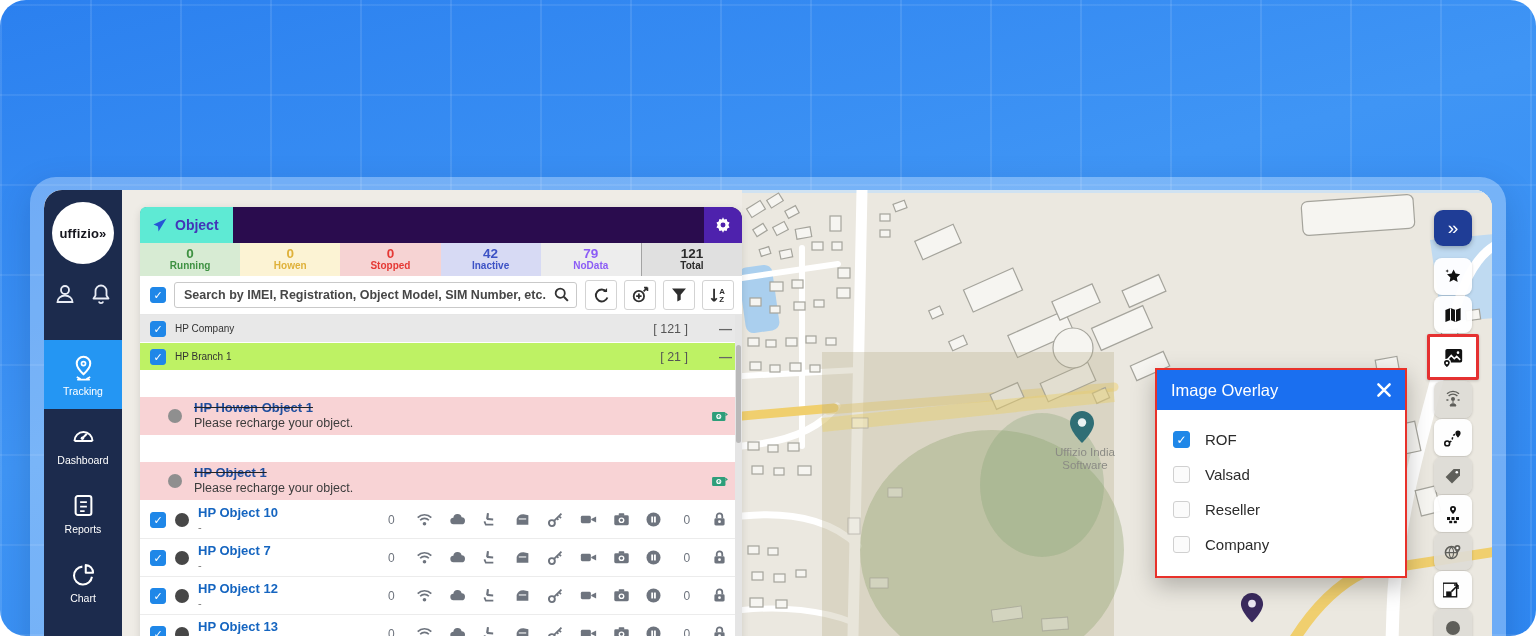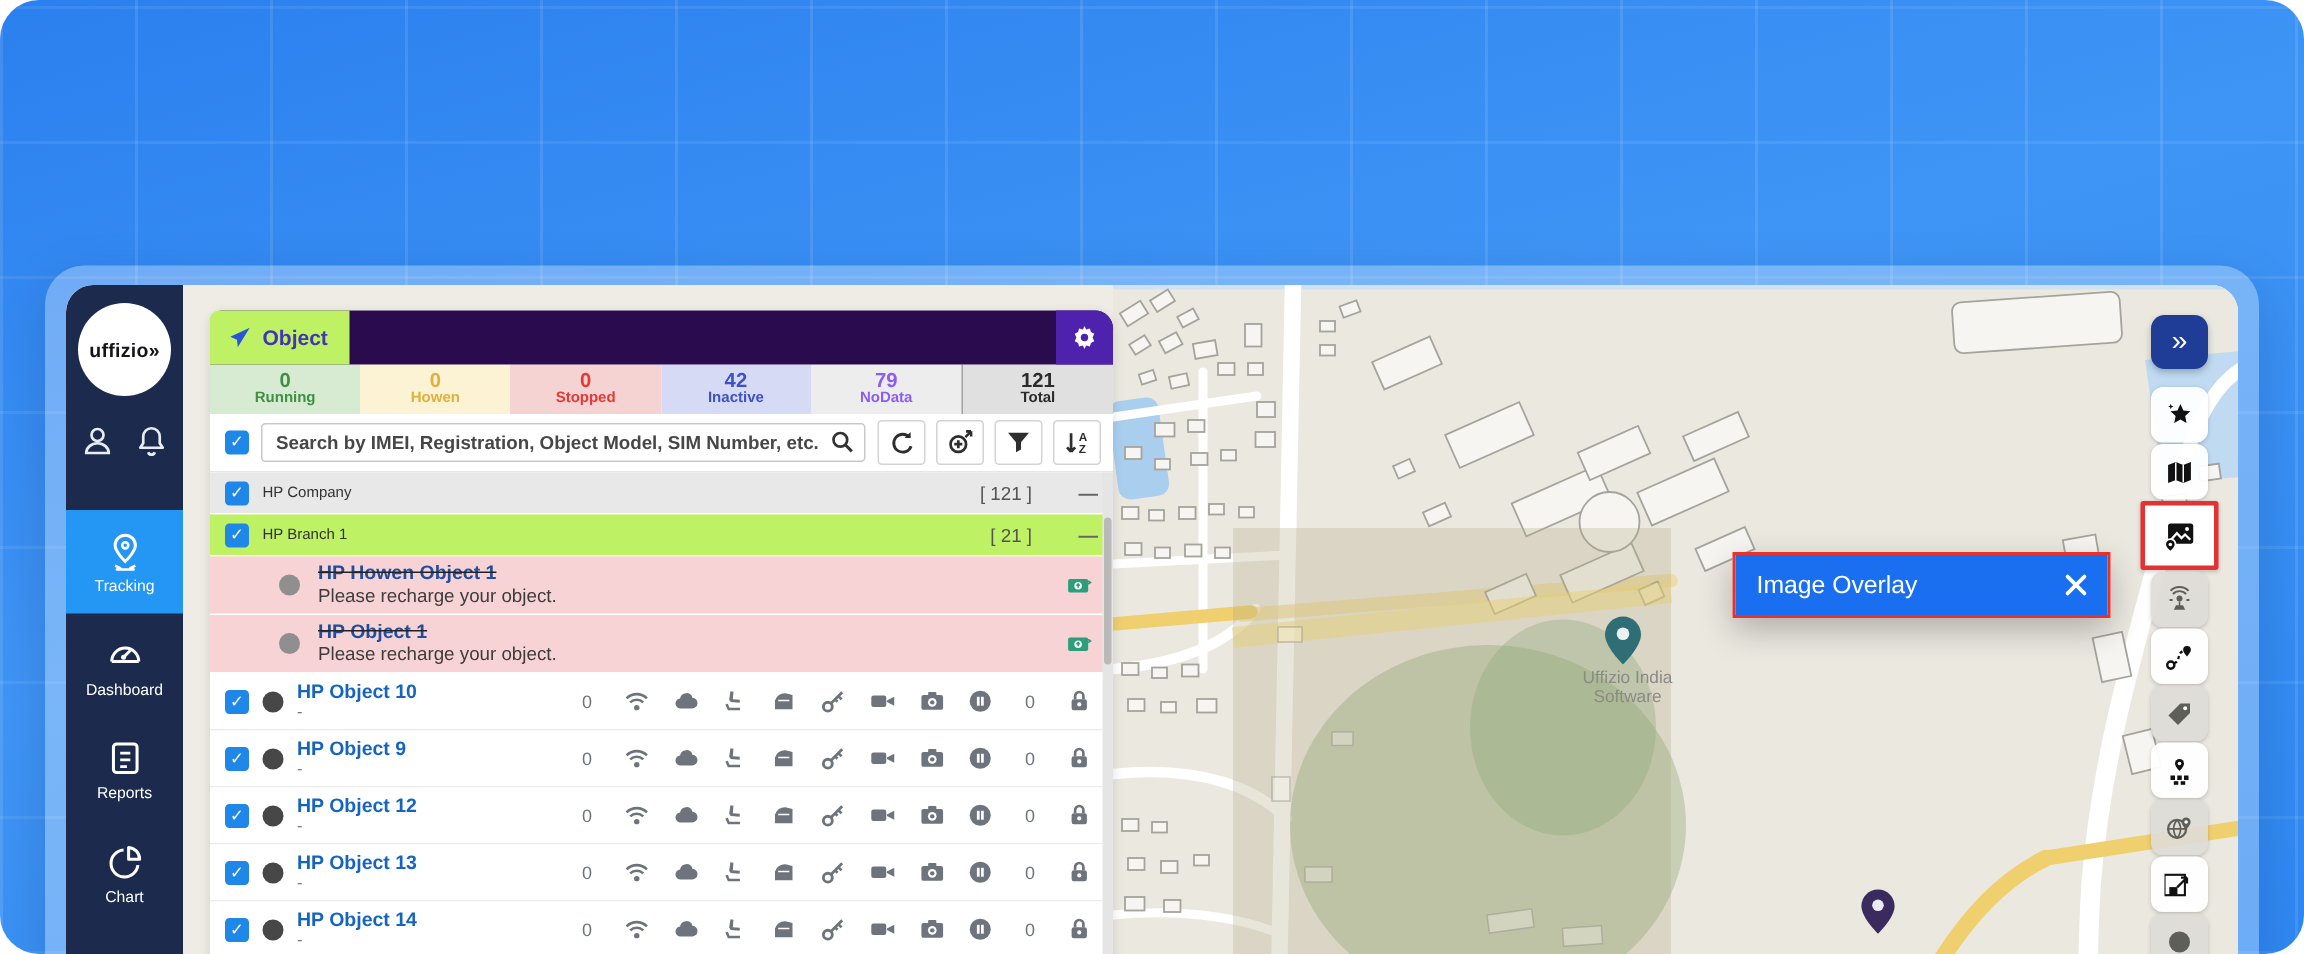--- a/index.html
+++ b/index.html
@@ -31,21 +31,21 @@
   .map{position:absolute;left:620px;top:0;width:750px;height:614px;background:#ebe8e0;}
   .map svg{position:absolute;inset:0;}
   .map-marker{position:absolute;left:327px;top:220px;width:26px;height:34px;}
   .marker-label{position:absolute;left:312px;top:256px;width:62px;text-align:center;
     font-size:11.5px;line-height:13px;color:#8b8b85;}
   .map-marker2{position:absolute;left:498px;top:402px;width:24px;height:32px;}
   
   .panel{position:absolute;left:18px;top:17px;width:602px;height:597px;background:#fff;
     border-radius:8px 12px 0 0;box-shadow:0 2px 8px rgba(0,0,0,.12);}
   .panel-header{position:relative;height:36px;background:#2a0c4e;border-radius:8px 12px 0 0;display:flex;align-items:stretch;}
-  .tab-active{background:#bef264;display:flex;align-items:center;gap:7px;padding:0 14px 0 12px;border-radius:6px 0 0 0;}
+  .tab-active{background:#5eead4;display:flex;align-items:center;gap:7px;padding:0 14px 0 12px;border-radius:6px 0 0 0;}
   .tab-active .icon{width:16px;height:16px;color:#2655d6;}
   .tab-active .t{color:#4334b8;font-size:14px;font-weight:bold;}
   .tab-icons{display:flex;align-items:center;gap:15px;padding-left:13px;color:#f2eefb;}
   .tab-icons .icon{width:17px;height:17px;}
   .gear-btn{position:absolute;right:0;top:0;width:38px;height:36px;background:#4e22ad;border-top-right-radius:12px;
     display:flex;align-items:center;justify-content:center;color:#fff;font-size:18px;cursor:pointer;}
   
   .status-bar{display:flex;height:33px;}
   .status-cell{flex:1;display:flex;flex-direction:column;align-items:center;justify-content:center;line-height:1.05;}
   .status-cell:last-child{border-left:1px solid #a3a3a3;}
@@ -65,21 +65,21 @@
   .sbtn{width:30px;height:28px;border:1px solid #d3d3d3;border-radius:3px;background:#fff;display:flex;
     align-items:center;justify-content:center;color:#2e2e2e;cursor:pointer;flex:0 0 auto;}
   .sbtn .icon{width:18px;height:18px;}
   
   .rows{overflow:hidden;}
   .grp-row{display:flex;align-items:center;height:27px;padding:0 10px 0 10px;background:#e8e8e8;border-bottom:1px solid #fff;gap:9px;cursor:pointer;}
   .grp-row:nth-child(2){background:#bef264;}
   .grp-row .n{font-size:10px;color:#333;flex:1;}
   .grp-row .cnt{font-size:12.5px;color:#555;margin-right:22px;}
   .grp-row .mins{color:#666;font-weight:bold;font-size:13px;}
-  .alert-row{display:flex;align-items:center;height:38px;background:#f8d3d5;border-bottom:1px solid #fff;padding:0 14px 0 46px;gap:12px;}
+  .alert-row{display:flex;align-items:center;height:38px;background:#f8d3d5;border-bottom:1px solid #fff;padding:0 14px 0 28px;gap:12px;margin-top:26px;}
   .dot{width:14px;height:14px;border-radius:50%;background:#8f8f8f;flex:0 0 auto;}
   .alert-row .tx{flex:1;line-height:1.25;}
   .alert-row .nm{font-size:13px;font-weight:bold;color:#1f4e9e;text-decoration:line-through;text-decoration-color:#222;}
   .alert-row .msg{font-size:12.5px;color:#3c3c3c;}
   .alert-row .icon{width:17px;height:17px;color:#2e9e7a;}
   .obj-row{display:flex;align-items:center;height:37px;border-bottom:1px solid #ececec;padding:0 6px 0 10px;gap:9px;background:#fff;}
   .obj-row .dot{background:#474747;}
   .obj-names{width:168px;line-height:1.15;}
   .obj-name{font-size:13px;font-weight:bold;color:#1565c0;cursor:pointer;}
   .obj-sub{font-size:11px;color:#777;}
@@ -469,21 +469,21 @@
                         <circle cx="8" cy="10" r="1.3" fill="#fff"></circle>
                       </svg>
                     </i>
                   </span>
     </div>
   </div>
               <div class="obj-row">
     <span class="cbx checked"></span>
     <span class="dot"></span>
     <div class="obj-names">
-      <div class="obj-name">HP Object 9</div>
+      <div class="obj-name">HP Object 7</div>
       <div class="obj-sub">-</div>
     </div>
     <div class="obj-cols">
       <span>0</span>
       <span>
                     <i class="icon">
                       <svg viewBox="0 0 16 16">
                         <path d="M1.6,6.2 a9,9 0 0 1 12.8,0 M3.9,8.7 a5.8,5.8 0 0 1 8.2,0" fill="none" stroke="currentColor" stroke-width="1.6"></path>
                         <circle cx="8" cy="12" r="1.7" fill="currentColor"></circle>
                       </svg>
@@ -928,20 +928,38 @@
 
         <div class="popup">
           <div class="popup-header">
             <span class="popup-title">Image Overlay</span>
             <span class="popup-close icon">
                 <svg viewBox="0 0 16 16">
                   <path d="M3,3 L13,13 M13,3 L3,13" stroke="currentColor" stroke-width="2.2" stroke-linecap="round"></path>
                 </svg>
               </span>
           </div>
+          <div class="popup-body" id="popup-opts">
+              <div class="popt">
+    <span class="cbx checked"></span>
+    <span class="lb">ROF</span>
+  </div>
+              <div class="popt">
+    <span class="cbx"></span>
+    <span class="lb">Valsad</span>
+  </div>
+              <div class="popt">
+    <span class="cbx"></span>
+    <span class="lb">Reseller</span>
+  </div>
+              <div class="popt">
+    <span class="cbx"></span>
+    <span class="lb">Company</span>
+  </div>
+            </div>
         </div>
       </div>
 
       <aside class="sidebar">
         <div class="logo">uffizio»</div>
         <div class="quick">
           <span class="icon">
               <svg viewBox="0 0 24 24">
                 <circle cx="12" cy="8" r="4" fill="none" stroke="currentColor" stroke-width="1.8"></circle>
                 <path d="M4.5,20 a7.5,6.5 0 0 1 15,0 z" fill="none" stroke="currentColor" stroke-width="1.8"></path>

